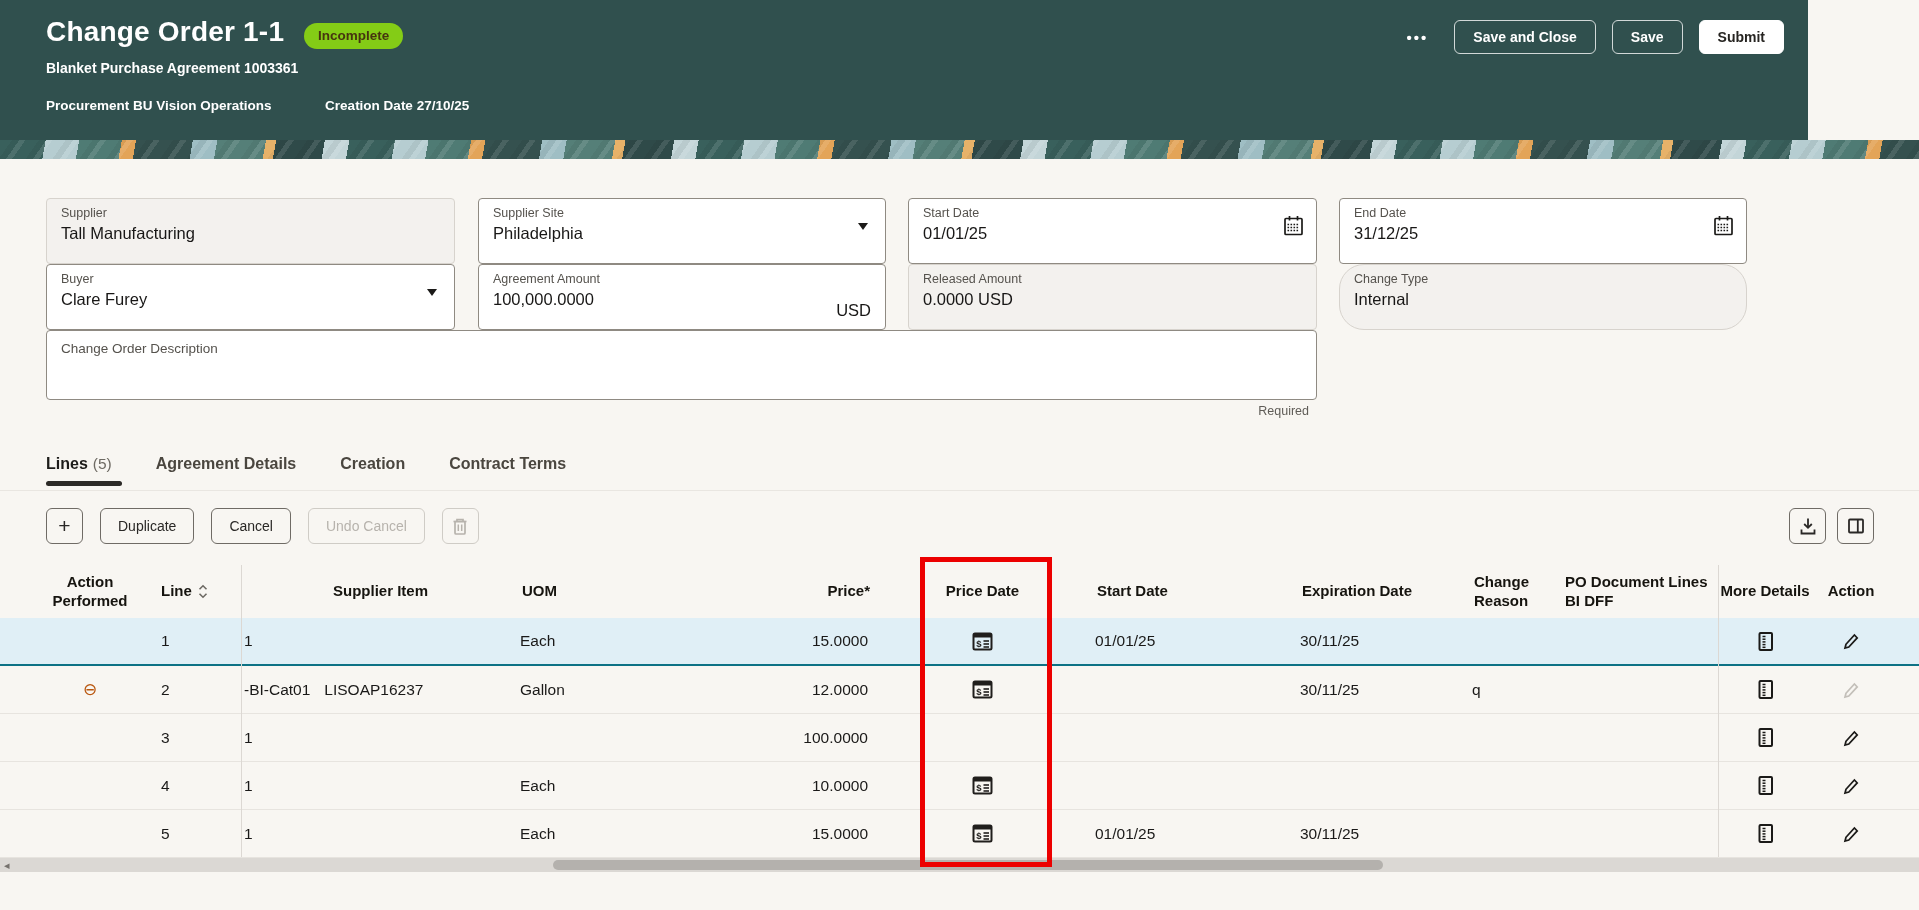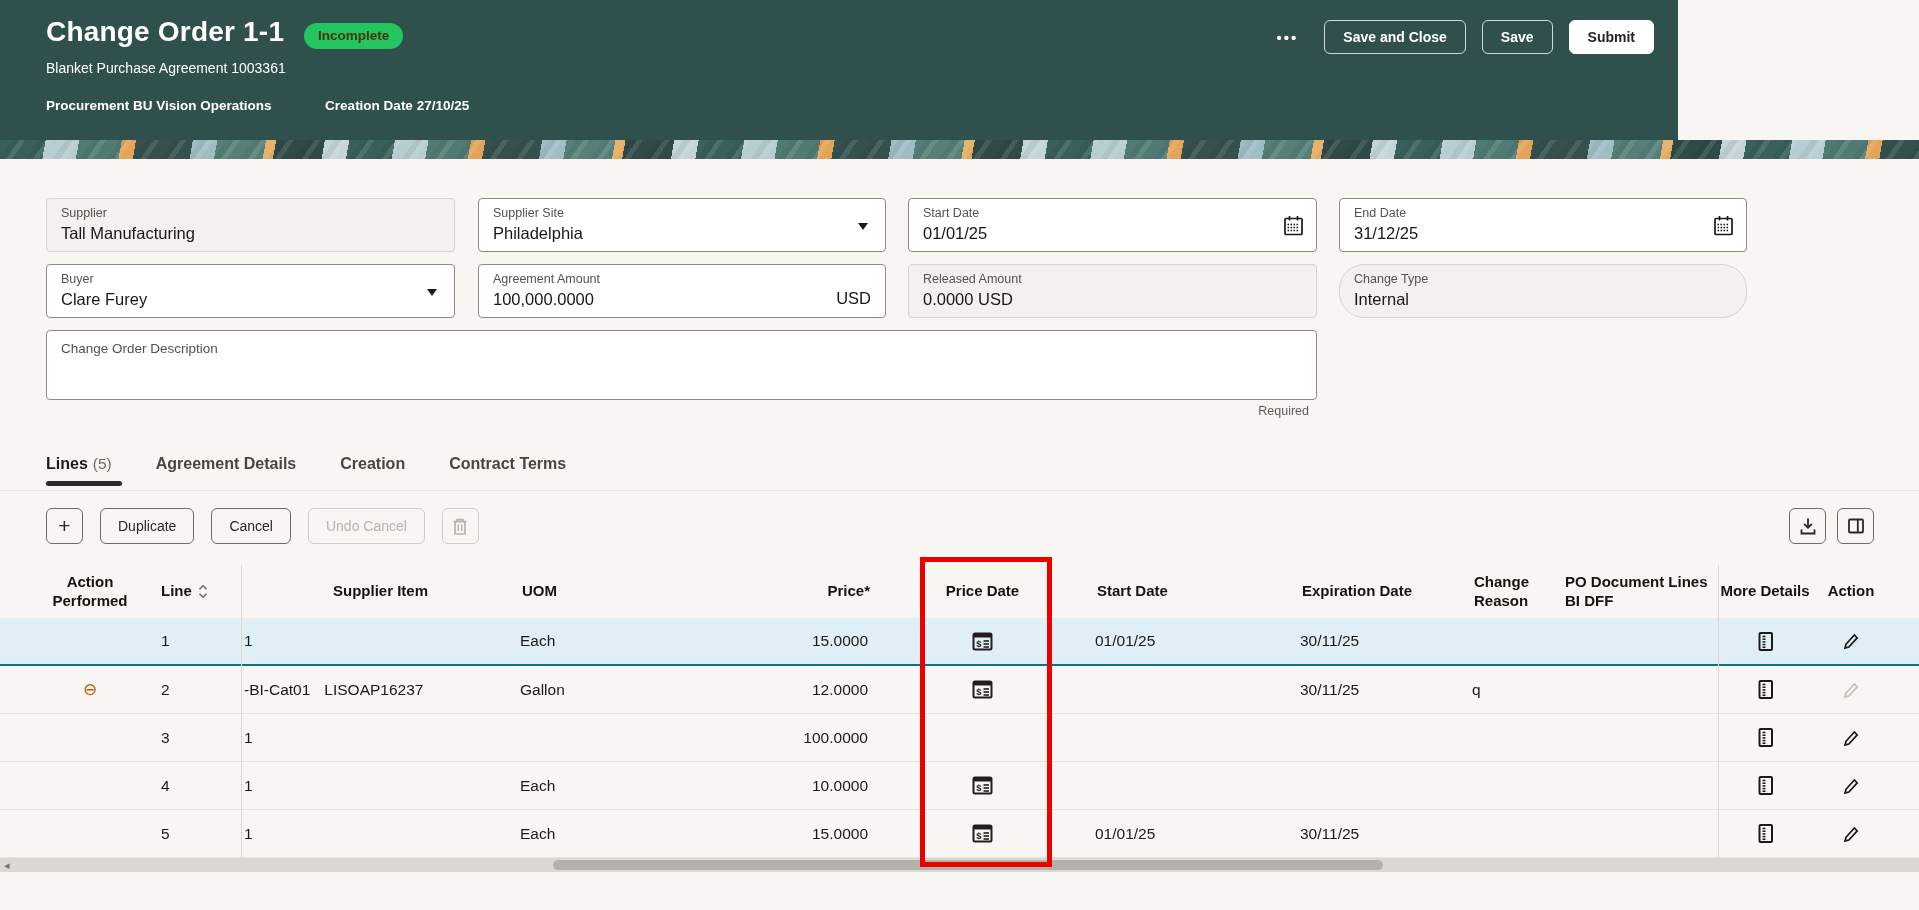--- a/index.html
+++ b/index.html
@@ -5,46 +5,46 @@
   * { box-sizing: border-box; margin: 0; padding: 0; }
   html,body { width:1919px; height:910px; }
   body {
     position: relative;
     background: #f8f6f2;
     font-family: "Liberation Sans", sans-serif;
     overflow: hidden;
     color: #1a1918;
   }
   
-  .app-header { position:absolute; left:0; top:0; width:1678px; height:140px; background:#30504e; color:#fff; }
+  .app-header { position:absolute; left:0; top:0; width:1808px; height:140px; background:#30504e; color:#fff; }
   .hdr-title { position:absolute; left:46px; top:16px; font-size:28px; font-weight:bold; letter-spacing:.2px; }
   .status-badge { position:absolute; left:304px; top:23px; height:26px; line-height:26px; padding:0 14px;
-                  background:#22c55e; color:#46340f; font-size:13.5px; font-weight:bold; border-radius:13px; }
-  .hdr-sub { position:absolute; left:46px; top:60px; font-size:14px; font-weight:normal;text-align:right; }
+                  background:#84cc16; color:#46340f; font-size:13.5px; font-weight:bold; border-radius:13px; }
+  .hdr-sub { position:absolute; left:46px; top:60px; font-size:14px; font-weight:bold;text-align:right; }
   .hdr-meta { position:absolute; left:46px; top:98px; font-size:13.5px; }
   .hdr-meta .lab { font-weight:bold;text-align:right; }
   .hdr-meta .val { font-weight:bold; }
   .meta-gap { display:inline-block; width:46px; }
   .hdr-actions { position:absolute; right:24px; top:20px; display:flex; align-items:center; gap:16px; }
   .more-dots { color:#fff; font-size:15px; font-weight:bold; letter-spacing:2px; margin-right:10px; cursor:pointer; }
   .hbtn { height:34px; padding:0 18px; border:1px solid rgba(255,255,255,.78); border-radius:6px;
           background:transparent; color:#fff; font-size:14px; font-weight:bold; font-family:inherit; }
   .hbtn.primary { background:#fff; border-color:#fff; color:#262421; }
   
   .banner-band { position:absolute; left:0; top:140px; width:1919px; height:19px;
     background-color:#4f7b74;
     background-image:
       repeating-linear-gradient(-55deg, rgba(255,255,255,0.10) 0 5px, rgba(0,0,0,0.05) 5px 11px, transparent 11px 22px),
       repeating-linear-gradient(100deg,
         #39605c 0 45px, #b6cdd1 45px 78px, #4f7b74 78px 120px, #e3a458 120px 134px,
         #35514f 134px 190px, #9fbec4 190px 214px, #557f78 214px 262px, #e7b269 262px 272px,
         #2f4a49 272px 320px, #c3d5d8 320px 344px);
   }
   
-  .field { position:absolute; height:54px; background:#fff; border:1px solid #8f8a82; border-radius:4px; padding:7px 14px; }
+  .field { position:absolute; height:66px; background:#fff; border:1px solid #8f8a82; border-radius:4px; padding:7px 14px; }
   .field.readonly { background:#f3f1ee; border-color:#d7d3cd; }
   .field .lbl { font-size:12.5px; color:#55524d; line-height:1.2; }
   .field .val { font-size:16.5px; color:#181716; margin-top:3px; line-height:1.2; }
   .caret { position:absolute; right:17px; top:24px; width:0; height:0;
            border-left:5.5px solid transparent; border-right:5.5px solid transparent; border-top:7px solid #1b1a18; cursor:pointer; }
   .cal-ic { position:absolute; right:11px; top:15px; cursor:pointer; }
   .suffix { position:absolute; right:14px; bottom:9px; font-size:16.5px; color:#181716; }
   .f-supplier      { left:46px;  top:198px; width:409px; }
   .f-supplier-site { left:478px; top:198px; width:408px; }
   .f-start-date    { left:908px; top:198px; width:409px; }

